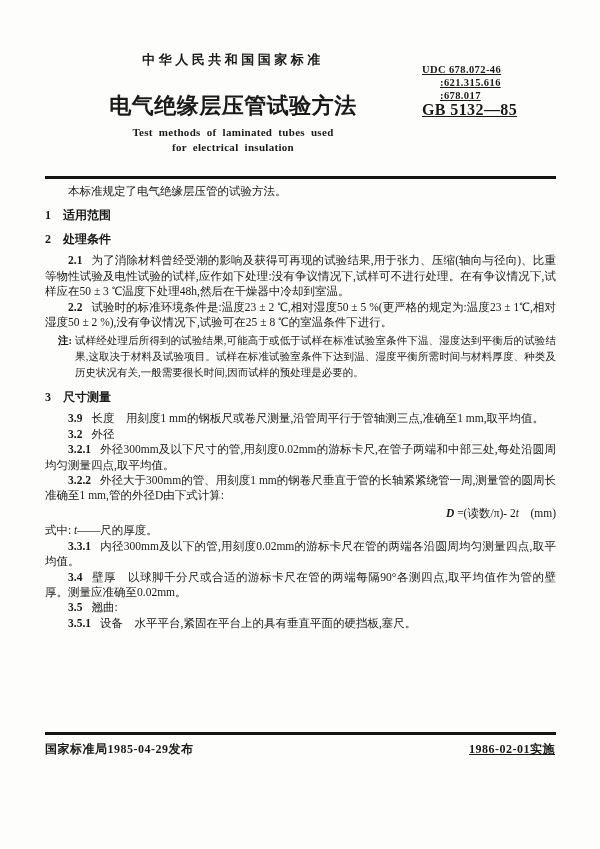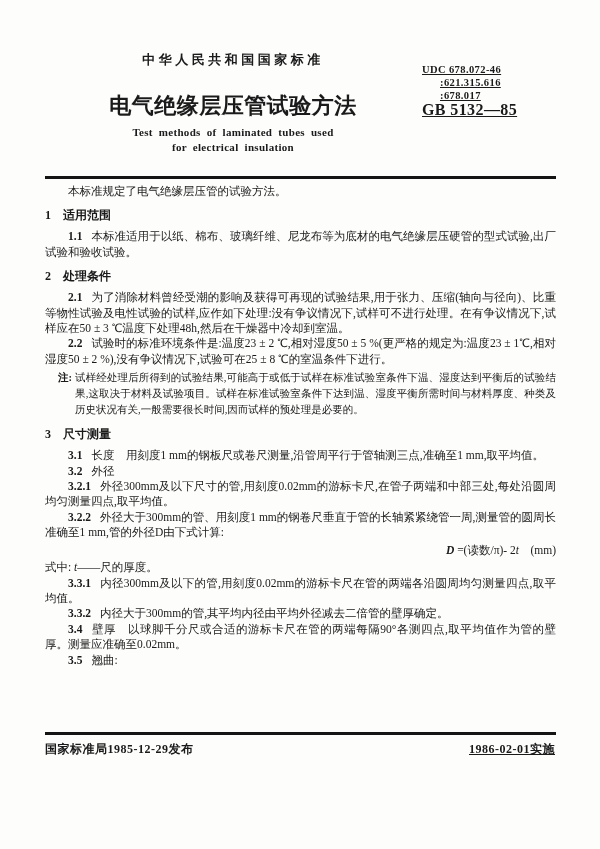--- a/index.html
+++ b/index.html
@@ -100,53 +100,52 @@
   </div>
 
   <div class="rule rule-top"></div>
 
   <div class="doc-body">
 
     <p class="para intro">本标准规定了电气绝缘层压管的试验方法。</p>
 
     <div class="sec-h"><span class="num">1</span><span>适用范围</span></div>
 
-    <p class="para"><span class="num">1.1</span><span>本标准适用于以纸、棉布、玻璃纤维、尼龙布等为底材的电气绝缘层压硬管的型式试验,出厂试验和验收试验。</span></p>
 
     <div class="sec-h"><span class="num">2</span><span>处理条件</span></div>
 
     <p class="para"><span class="num">2.1</span><span>为了消除材料曾经受潮的影响及获得可再现的试验结果,用于张力、压缩(轴向与径向)、比重等物性试验及电性试验的试样,应作如下处理:没有争议情况下,试样可不进行处理。在有争议情况下,试样应在50 ± 3 ℃温度下处理48h,然后在干燥器中冷却到室温。</span></p>
 
     <p class="para"><span class="num">2.2</span><span>试验时的标准环境条件是:温度23 ± 2 ℃,相对湿度50 ± 5 %(更严格的规定为:温度23 ± 1℃,相对湿度50 ± 2 %),没有争议情况下,试验可在25 ± 8 ℃的室温条件下进行。</span></p>
 
     <div class="note"><span class="note-label">注:</span><span>试样经处理后所得到的试验结果,可能高于或低于试样在标准试验室条件下温、湿度达到平衡后的试验结果,这取决于材料及试验项目。试样在标准试验室条件下达到温、湿度平衡所需时间与材料厚度、种类及历史状况有关,一般需要很长时间,因而试样的预处理是必要的。</span></div>
 
     <div class="sec-h"><span class="num">3</span><span>尺寸测量</span></div>
 
-    <p class="para"><span class="num">3.1</span><span>长度　用刻度1 mm的钢板尺或卷尺测量,沿管周平行于管轴测三点,准确至1 mm,取平均值。</span></p>
+    <p class="para"><span class="num">3.9</span><span>长度　用刻度1 mm的钢板尺或卷尺测量,沿管周平行于管轴测三点,准确至1 mm,取平均值。</span></p>
 
     <p class="para"><span class="num">3.2</span><span>外径</span></p>
 
     <p class="para"><span class="num">3.2.1</span><span>外径300mm及以下尺寸的管,用刻度0.02mm的游标卡尺,在管子两端和中部三处,每处沿圆周均匀测量四点,取平均值。</span></p>
 
     <p class="para"><span class="num">3.2.2</span><span>外径大于300mm的管、用刻度1 mm的钢卷尺垂直于管的长轴紧紧绕管一周,测量管的圆周长准确至1 mm,管的外径D由下式计算:</span></p>
 
     <p class="formula"><span class="lhs">D</span><span> =(读数/π)- 2</span><span class="var">t</span><span>　(mm)</span></p>
 
     <p class="para no-indent"><span>式中: </span><span class="var-i">t</span><span>——尺的厚度。</span></p>
 
 
     <p class="para"><span class="num">3.3.1</span><span>内径300mm及以下的管,用刻度0.02mm的游标卡尺在管的两端各沿圆周均匀测量四点,取平均值。</span></p>
 
-    <p class="para"><span class="num">3.3.2</span><span>内径大于300mm的管,其平均内径由平均外径减去二倍管的壁厚确定。</span></p>
 
     <p class="para"><span class="num">3.4</span><span>壁厚　以球脚千分尺或合适的游标卡尺在管的两端每隔90°各测四点,取平均值作为管的壁厚。测量应准确至0.02mm。</span></p>
 
     <p class="para"><span class="num">3.5</span><span>翘曲:</span></p>
 
+    <p class="para"><span class="num">3.5.1</span><span>设备　水平平台,紧固在平台上的具有垂直平面的硬挡板,塞尺。</span></p>
 
   </div>
 
   <div class="rule rule-bottom"></div>
-  <div class="footer-issued">国家标准局1985-12-29发布</div>
+  <div class="footer-issued">国家标准局1985-04-29发布</div>
   <div class="footer-effective">1986-02-01实施</div>
 
 </div>
 
 </body></html>

